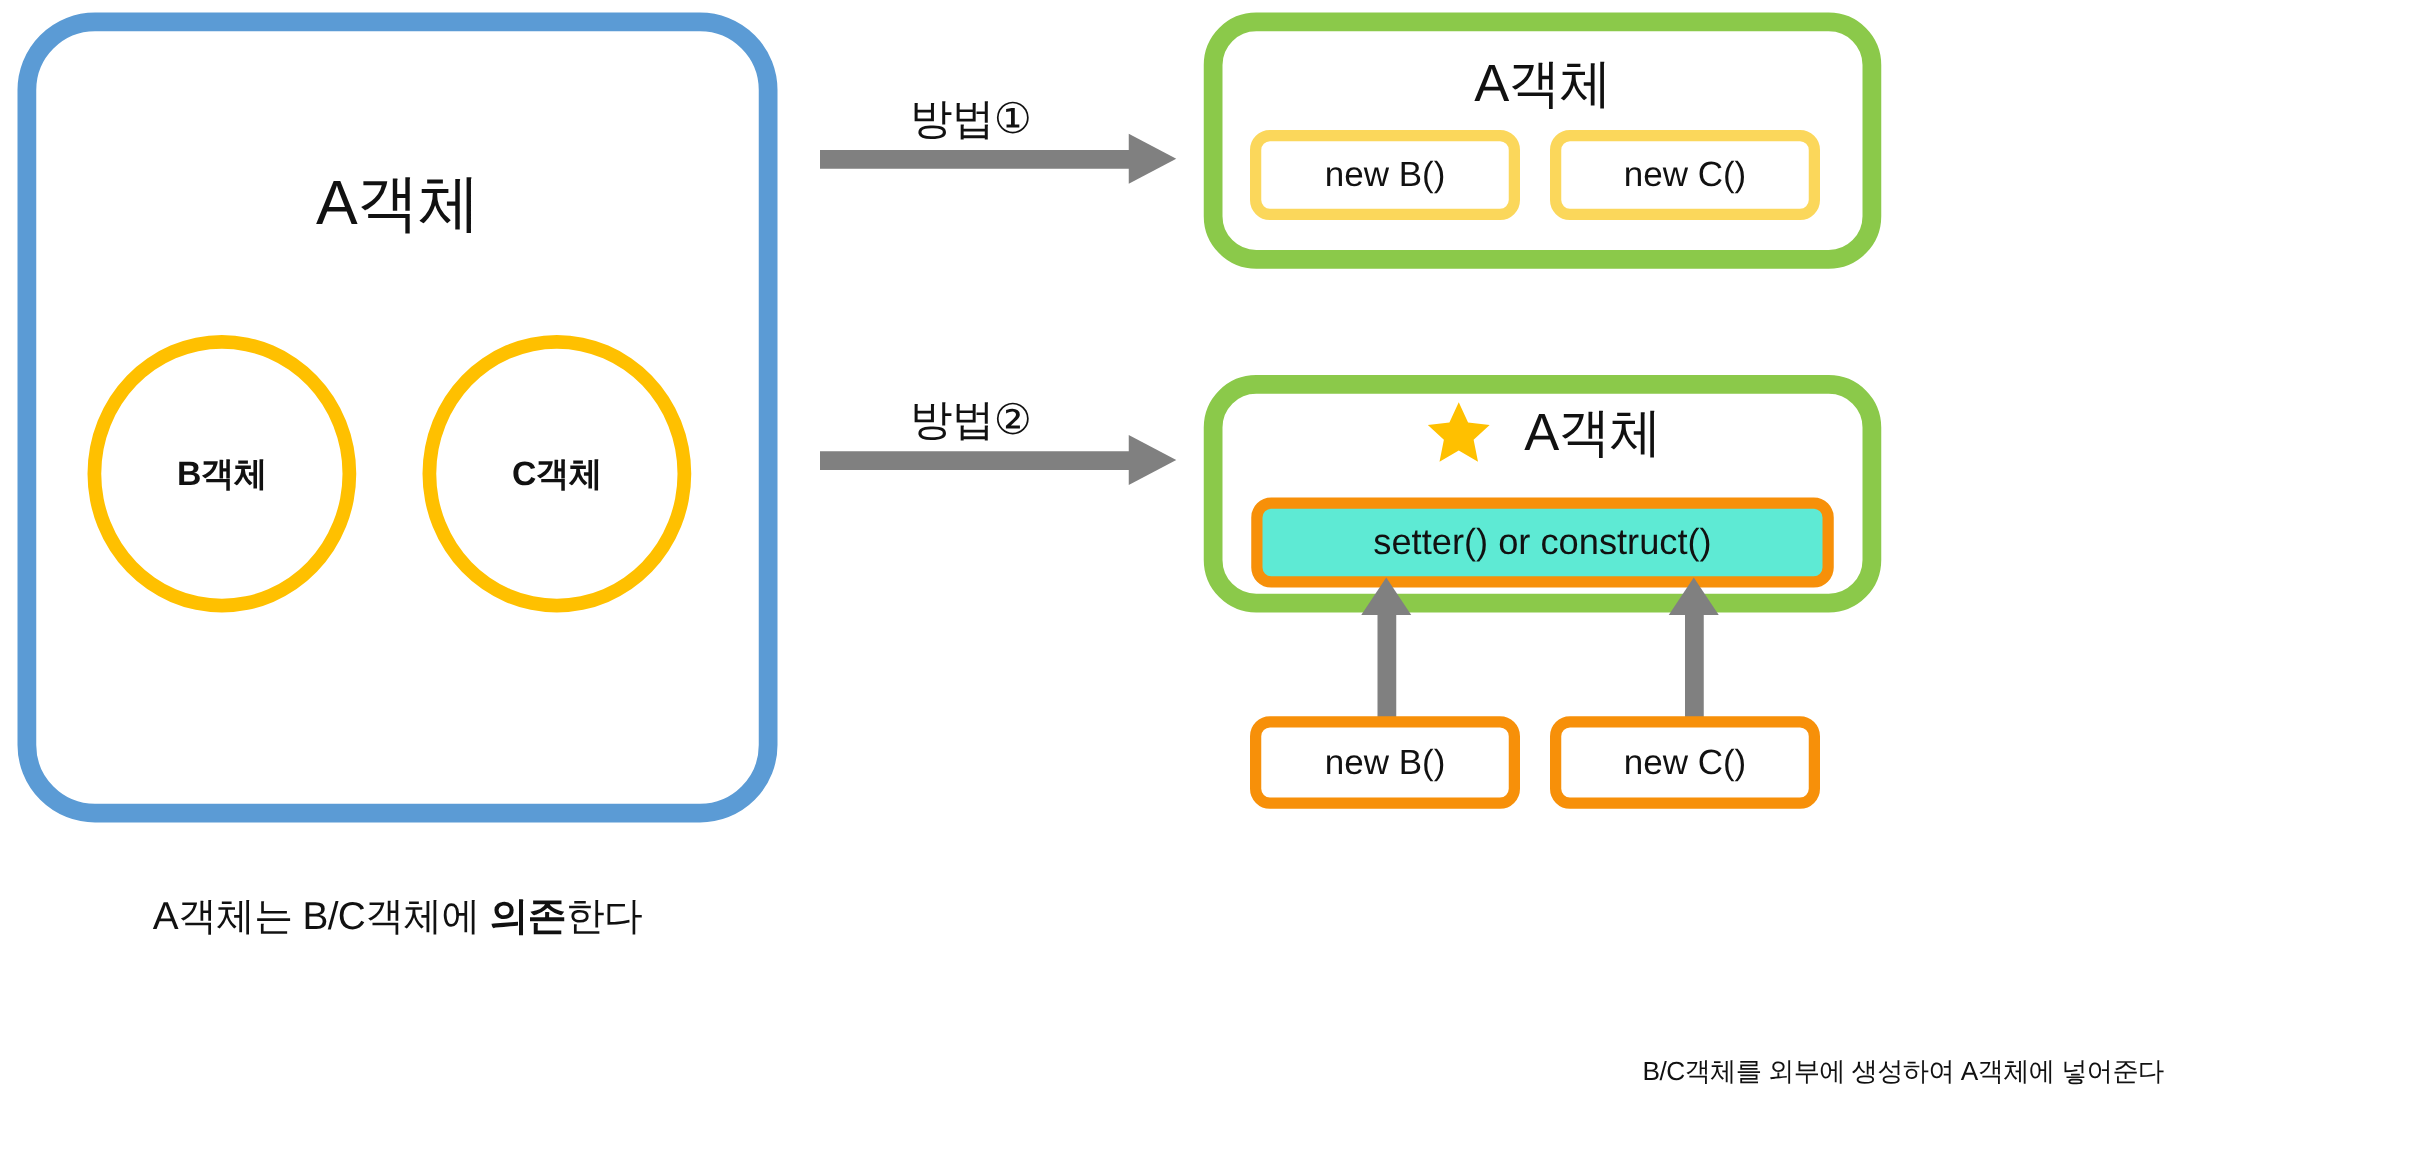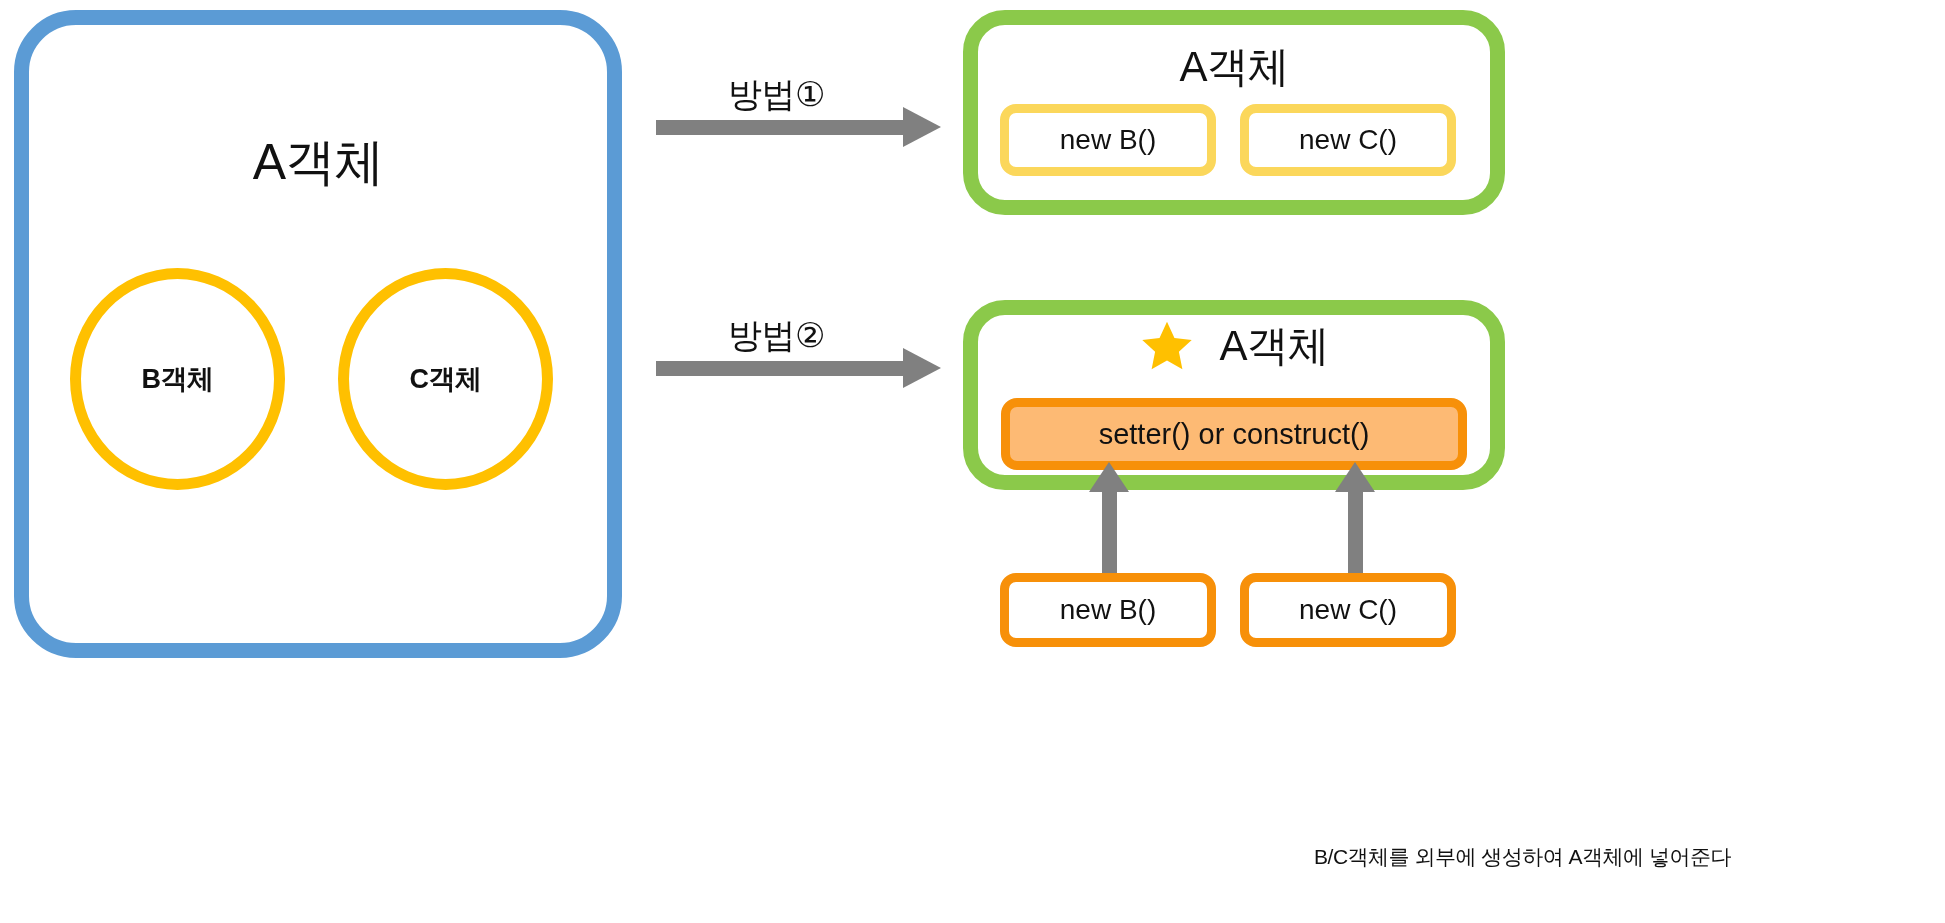--- a/index.html
+++ b/index.html
@@ -170,21 +170,21 @@
   }
 
   .setter-box {
     position: absolute;
     left: 1001px;
     top: 398px;
     width: 466px;
     height: 72px;
     border: 9px solid #F79009;
     border-radius: 16px;
-    background: #fdba74;
+    background: #5eead4;
     box-sizing: border-box;
     display: flex;
     align-items: center;
     justify-content: center;
     font-size: 29px;
     color: #111111;
   }
 
   
   .varrow { position: absolute; width: 40px; }
@@ -246,20 +246,23 @@
     <div class="blue-title">A객체</div>
   </div>
 
   <div class="oval oval-c">
     <span class="oval-label">C객체</span>
   </div>
   <div class="oval oval-b">
     <span class="oval-label">B객체</span>
   </div>
 
+  <div class="caption-left">
+    <span>A객체는  B/C객체에 </span><b>의존</b><span>한다</span>
+  </div>
 
   <div class="arrow-label arrow-label-1">방법①</div>
   <div class="harrow arrow1">
     <div class="shaft"></div>
     <div class="head"></div>
   </div>
 
   <div class="arrow-label arrow-label-2">방법②</div>
   <div class="harrow arrow2">
     <div class="shaft"></div>

